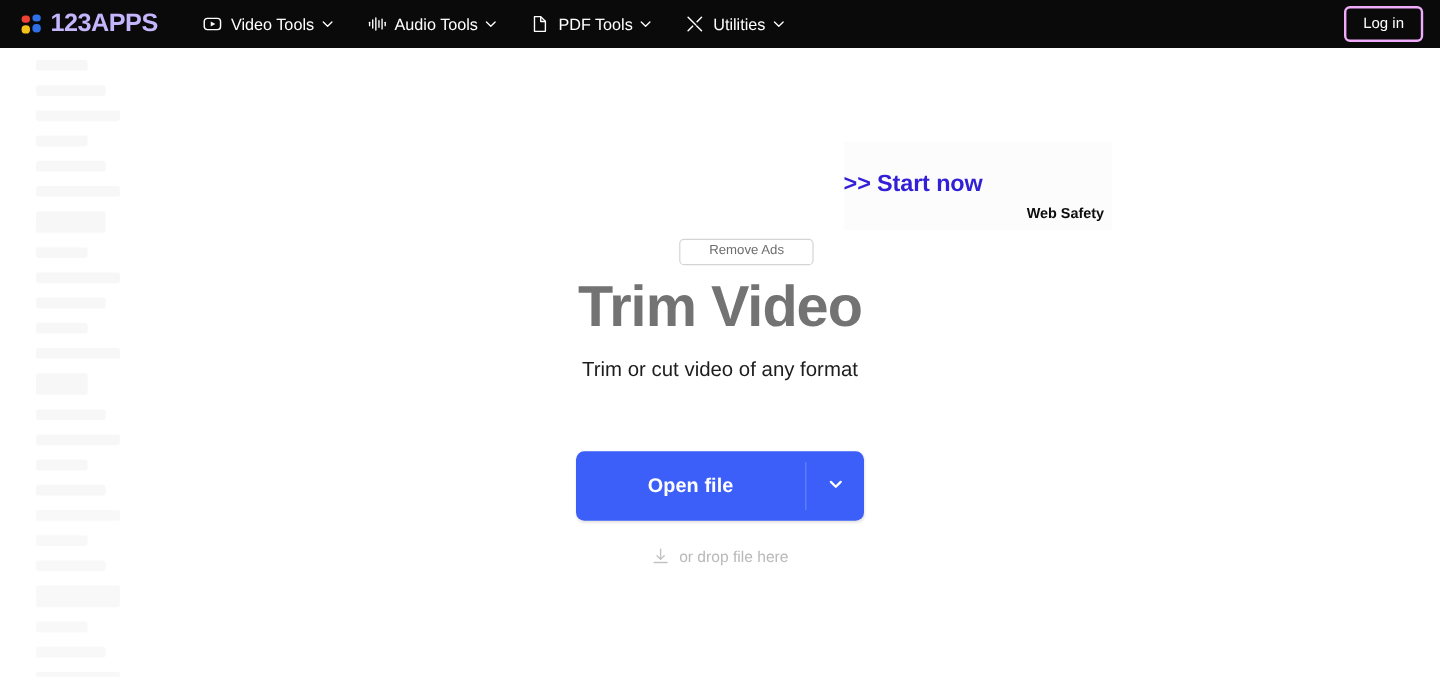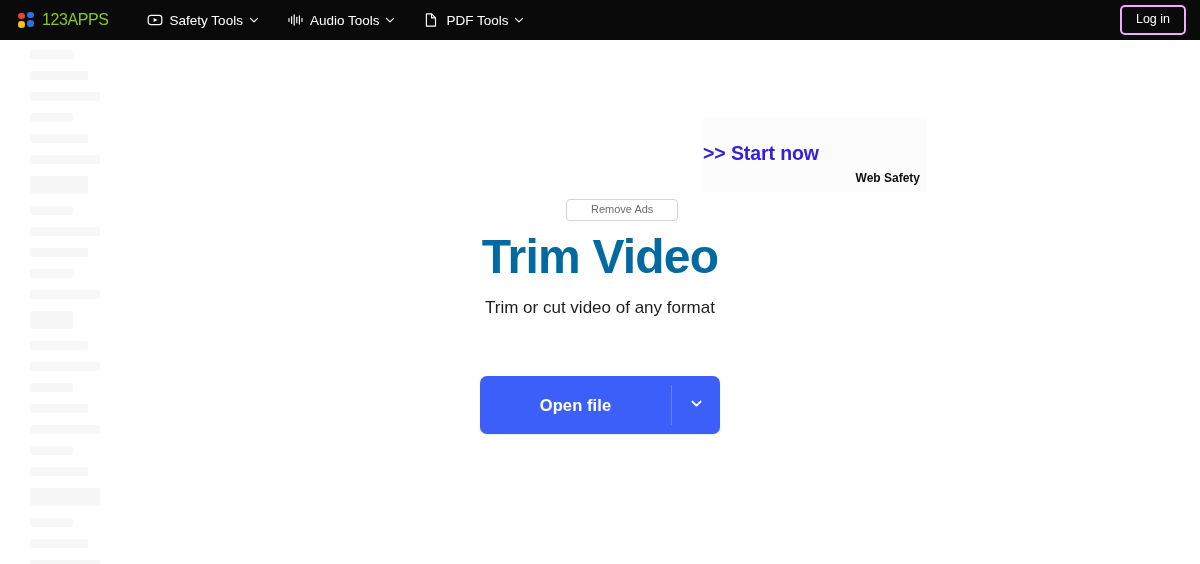--- a/index.html
+++ b/index.html
@@ -44,23 +44,23 @@
     position: absolute;
     width: 6.5px; height: 6.5px;
     border-radius: 50%;
     display: block;
   }
   .brand-dots i.d1 { left: 0;   top: 1px;  background: #ef4136; }
   .brand-dots i.d2 { left: 9px; top: 0;    background: #2f6fe8; }
   .brand-dots i.d3 { left: 0;   top: 9.5px;background: #f5c21b; }
   .brand-dots i.d4 { left: 9px; top: 8.5px;background: #2f6fe8; }
   .brand-name {
-    color: #84cc16;
-    font-size: 16px;
-    font-weight: normal;
+    color: #c4b5fd;
+    font-size: 21px;
+    font-weight: bold;
     letter-spacing: -0.4px;
   }
 
   .nav {
     display: flex;
     align-items: center;
     gap: 0px;
   }
   .nav-item {
     display: flex;
@@ -205,21 +205,21 @@
   
   .main {
     position: relative;
     z-index: 5;
     text-align: center;
     padding-top: 47px;
   }
   .page-title {
     font-size: 48px;
     font-weight: bold;
-    color: #0369a1;
+    color: #737373;
     letter-spacing: -0.8px;
     margin: 0;
     line-height: 1.05;
   }
   .page-subtitle {
     font-size: 17px;
     color: #1d1d1d;
     margin: 16px 0 16px;
     font-weight: normal;
   }
@@ -298,21 +298,21 @@
 
   <nav class="nav">
 
     <div class="nav-item">
       <span class="nav-icon">
         <svg width="16" height="16" viewBox="0 0 16 16" fill="none">
           <rect x="1.2" y="3.3" width="13.6" height="9.4" rx="2.6" stroke="#fff" stroke-width="1.2"></rect>
           <path d="M6.6 5.9l3.9 2.1-3.9 2.1z" fill="#fff"></path>
         </svg>
       </span>
-      <span>Safety Tools</span>
+      <span>Video Tools</span>
       <span class="caret">
         <svg width="10" height="10" viewBox="0 0 10 10" fill="none">
           <path d="M1.4 3.4L5 6.8l3.6-3.4" stroke="#fff" stroke-width="1.15" stroke-linecap="round" stroke-linejoin="round"></path>
         </svg>
       </span>
     </div>
 
     <div class="nav-item">
       <span class="nav-icon">
         <svg width="16" height="16" viewBox="0 0 16 16" fill="none">
@@ -343,20 +343,38 @@
       </span>
       <span>PDF Tools</span>
       <span class="caret">
         <svg width="10" height="10" viewBox="0 0 10 10" fill="none">
           <path d="M1.4 3.4L5 6.8l3.6-3.4" stroke="#fff" stroke-width="1.15" stroke-linecap="round" stroke-linejoin="round"></path>
         </svg>
       </span>
     </div>
 
 
+    <div class="nav-item">
+      <span class="nav-icon">
+        <svg width="16" height="16" viewBox="0 0 16 16" fill="none">
+          <g stroke="#fff" stroke-width="1.25" stroke-linecap="round" stroke-linejoin="round">
+            <path d="M2.4 2.4l6.3 6.3"></path>
+            <path d="M13.6 2.4L9.9 6.1"></path>
+            <path d="M13.6 13.6L9.6 9.6"></path>
+            <path d="M2.4 13.6l3.8-3.8"></path>
+          </g>
+        </svg>
+      </span>
+      <span>Utilities</span>
+      <span class="caret">
+        <svg width="10" height="10" viewBox="0 0 10 10" fill="none">
+          <path d="M1.4 3.4L5 6.8l3.6-3.4" stroke="#fff" stroke-width="1.15" stroke-linecap="round" stroke-linejoin="round"></path>
+        </svg>
+      </span>
+    </div>
 
   </nav>
 
   <div class="spacer"></div>
 
   <button class="login-btn">Log in</button>
 </div>
 
 <div class="ghost-sidebar">
   <div class="ghost-row sm"></div>
@@ -407,14 +425,24 @@
     <div class="open-divider"></div>
     <button class="open-caret-btn">
       <span>
         <svg width="15" height="15" viewBox="0 0 15 15" fill="none">
           <path d="M3.4 5.6L7.5 9.6l4.1-4" stroke="#ffffff" stroke-width="1.9" stroke-linecap="round" stroke-linejoin="round"></path>
         </svg>
       </span>
     </button>
   </div>
 
+  <div class="drop-hint">
+    <span class="drop-icon">
+      <svg width="15" height="15" viewBox="0 0 15 15" fill="none">
+        <path d="M7.5 1.6v8.1" stroke="#c2c2c2" stroke-width="1.15" stroke-linecap="round"></path>
+        <path d="M4.5 7.1l3 2.9 3-2.9" stroke="#c2c2c2" stroke-width="1.15" stroke-linecap="round" stroke-linejoin="round"></path>
+        <path d="M2.1 12.8h10.8" stroke="#c2c2c2" stroke-width="1.15" stroke-linecap="round"></path>
+      </svg>
+    </span>
+    <span>or drop file here</span>
+  </div>
 
 </main>
 
 </body></html>

